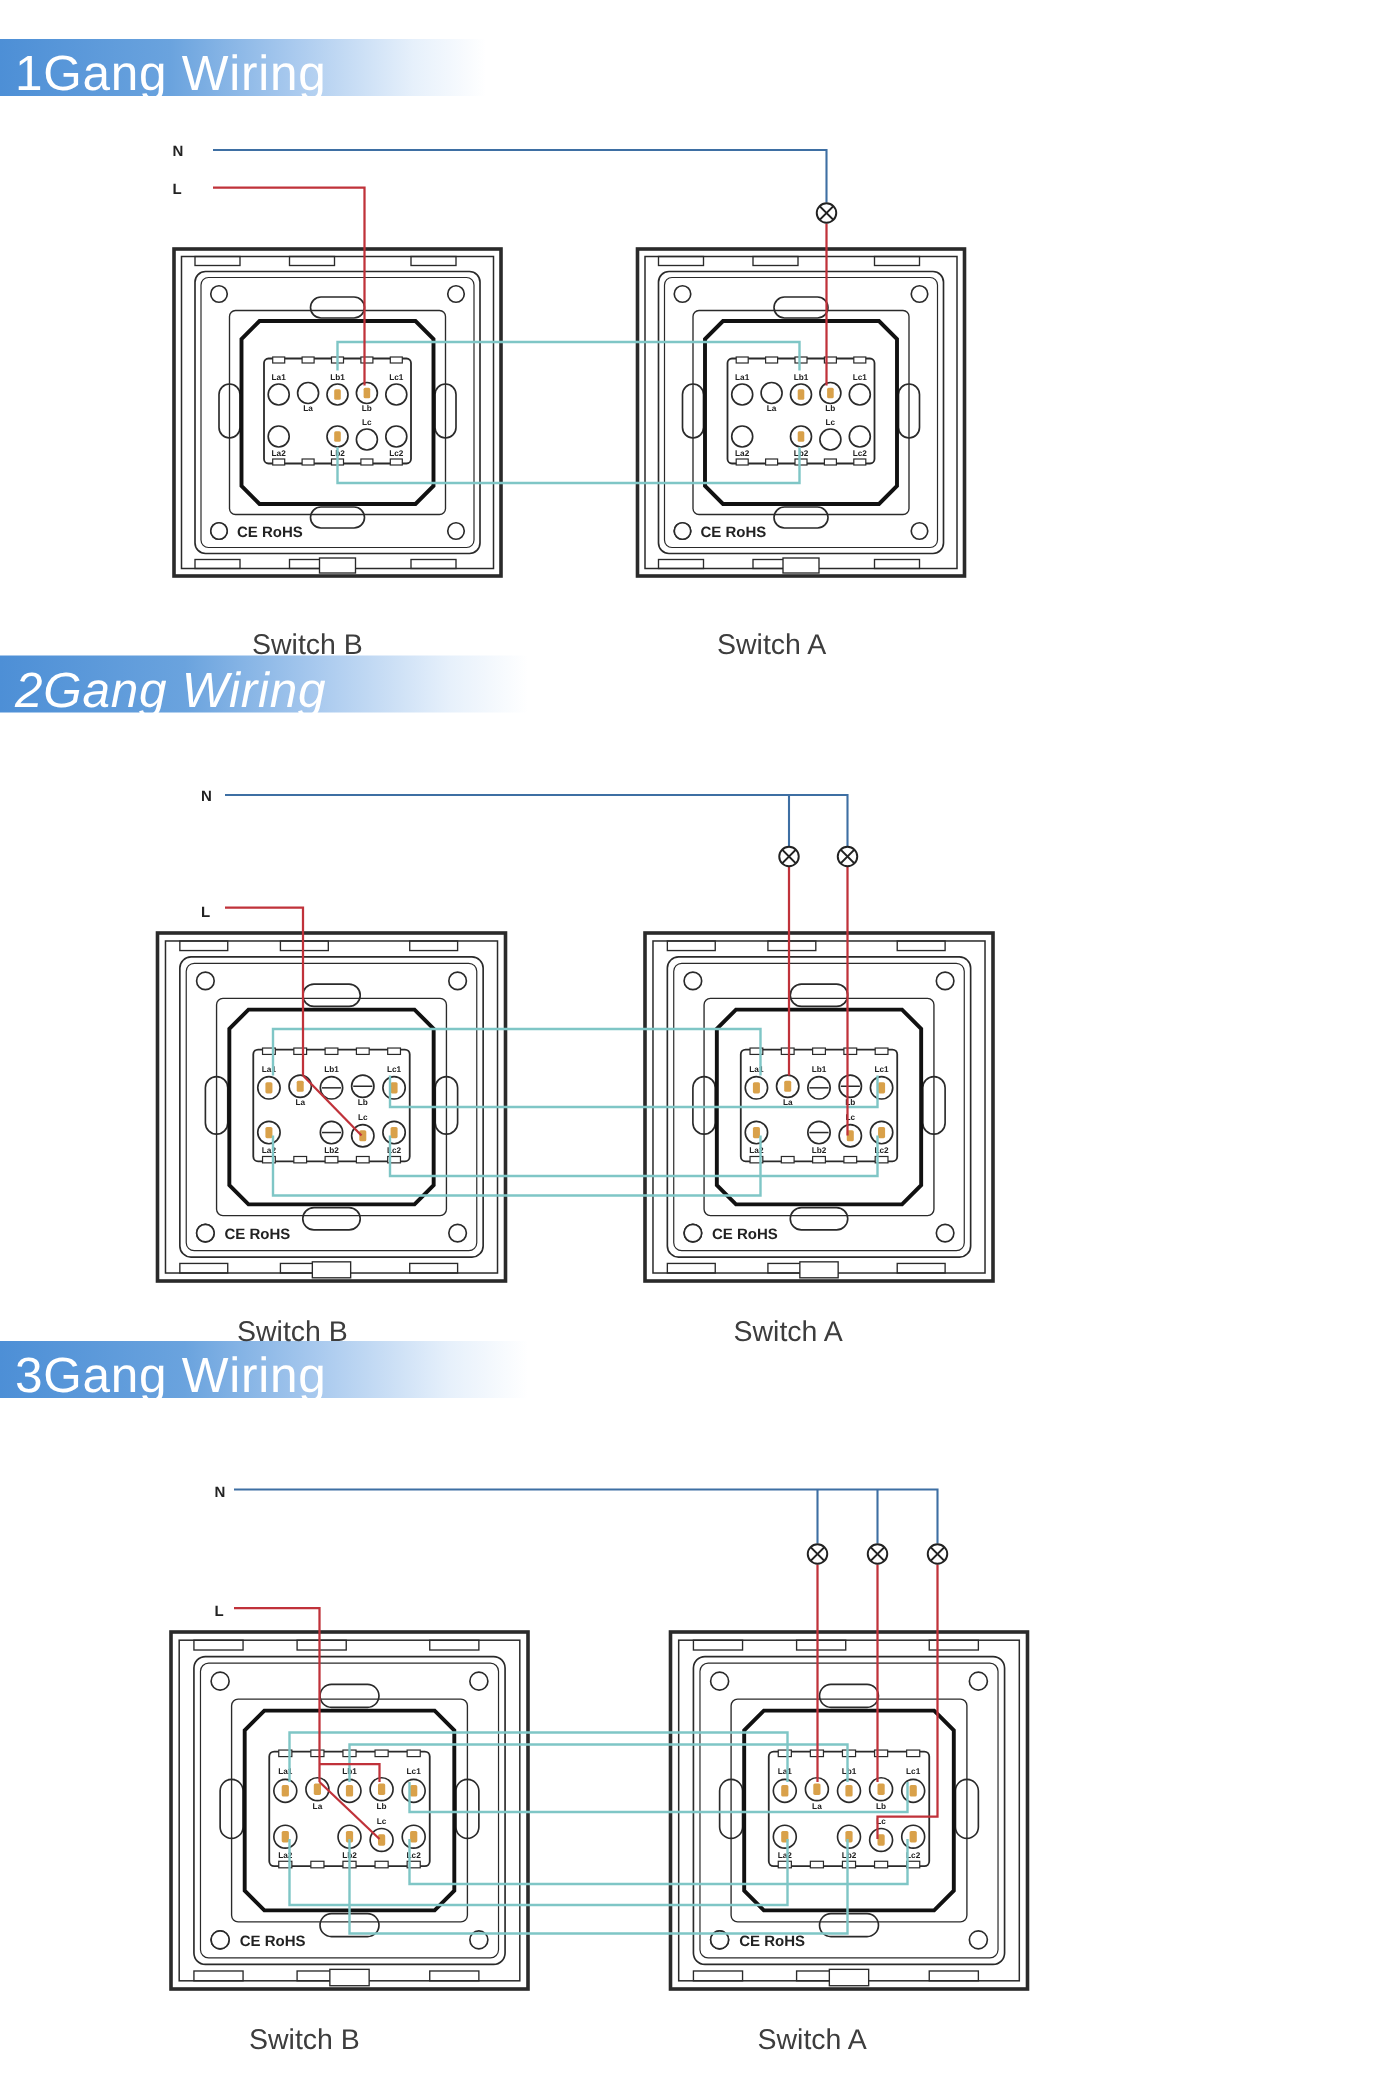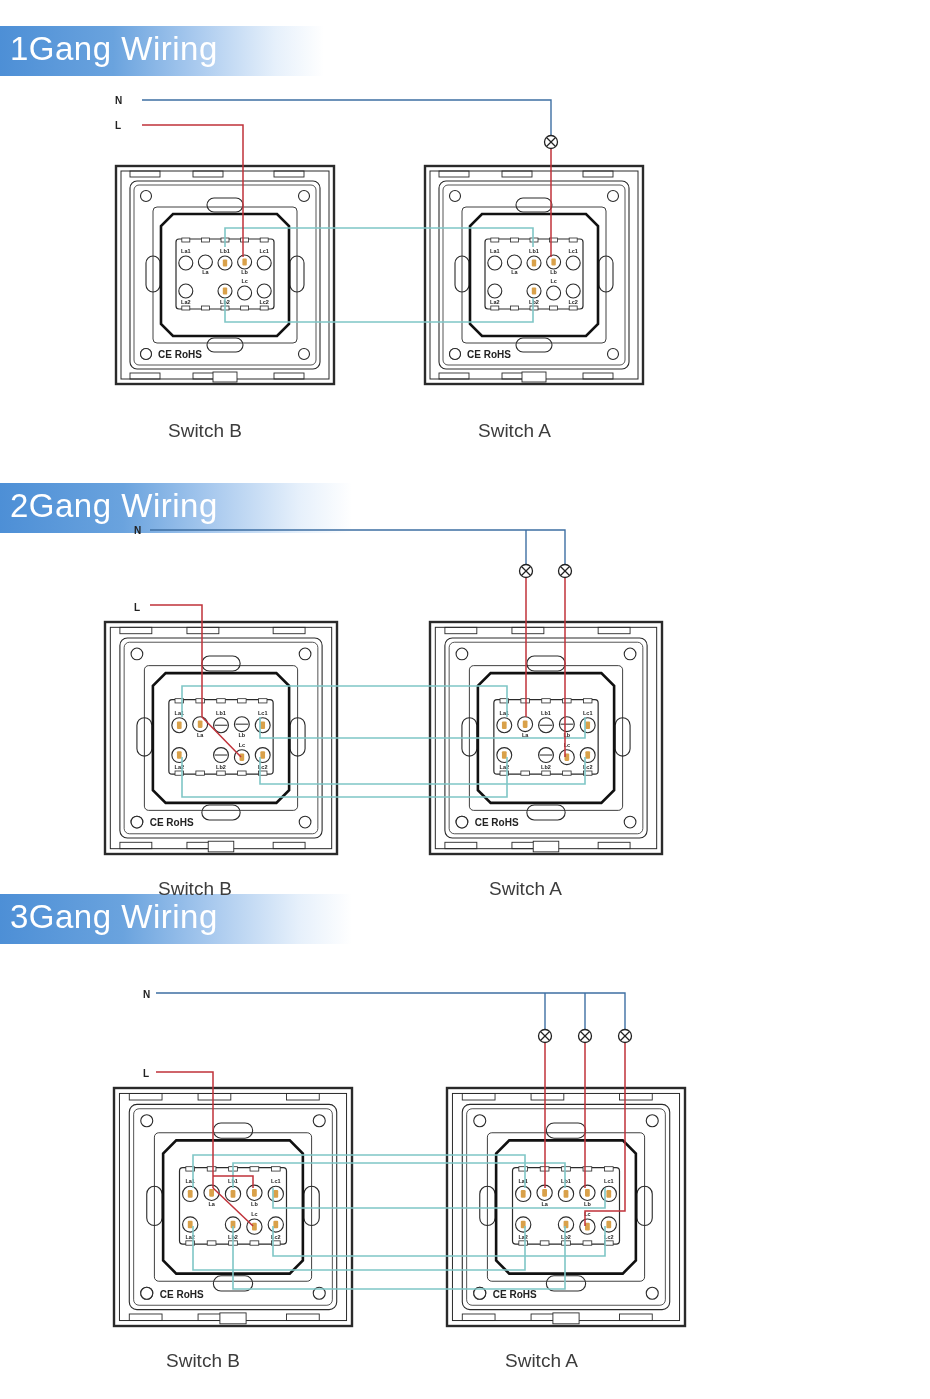--- a/index.html
+++ b/index.html
@@ -1,35 +1,35 @@
 <!DOCTYPE html>
 <html><head>
 <meta charset="utf-8">
 <style>
   html, body { margin:0; padding:0; background:#ffffff; }
   body { width:930px; height:1399px; position:relative; overflow:hidden;
          font-family:"Liberation Sans", "DejaVu Sans", sans-serif; }
-  .banner { position:absolute; left:0; height:50px;
+  .banner { position:absolute; left:0; height:38px;
             background:linear-gradient(90deg,#4d8fd6 0%,#6aa3de 35%,#a8c9ee 60%,#e6f0fb 85%,#ffffff 100%); }
   .banner-text { position:absolute; left:10px; top:4px; color:#ffffff; font-size:33px; letter-spacing:0.5px;
                  font-family:"Liberation Sans", sans-serif; }
   .sw-label { position:absolute; font-size:19px; color:#3d3d3d; font-family:"Liberation Sans", sans-serif; }
   svg.diagram { position:absolute; left:0; top:0; }
   .wire-label { font-family:"Liberation Sans", sans-serif; font-weight:bold; font-size:10px; fill:#222; }
   .term-label { font-family:"Liberation Sans", sans-serif; font-weight:bold; font-size:5.5px; fill:#222; }
   .ce-label { font-family:"Liberation Sans", sans-serif; font-weight:bold; font-size:10px; fill:#222; }
 </style>
 </head>
 <body>
 
 <div>
   <div class="banner" style="top:26px;width:324px;">
     <span class="banner-text">1Gang Wiring</span>
   </div>
-  <div class="banner" style="top:483px;width:352px;">
+  <div class="banner" style="top:437px;width:352px;font-style:italic;">
     <span class="banner-text">2Gang Wiring</span>
   </div>
   <div class="banner" style="top:894px;width:352px;">
     <span class="banner-text">3Gang Wiring</span>
   </div>
 
   <span class="sw-label" style="left:168px;top:420px;">Switch B</span>
   <span class="sw-label" style="left:478px;top:420px;">Switch A</span>
   <span class="sw-label" style="left:158px;top:878px;">Switch B</span>
   <span class="sw-label" style="left:489px;top:878px;">Switch A</span>

